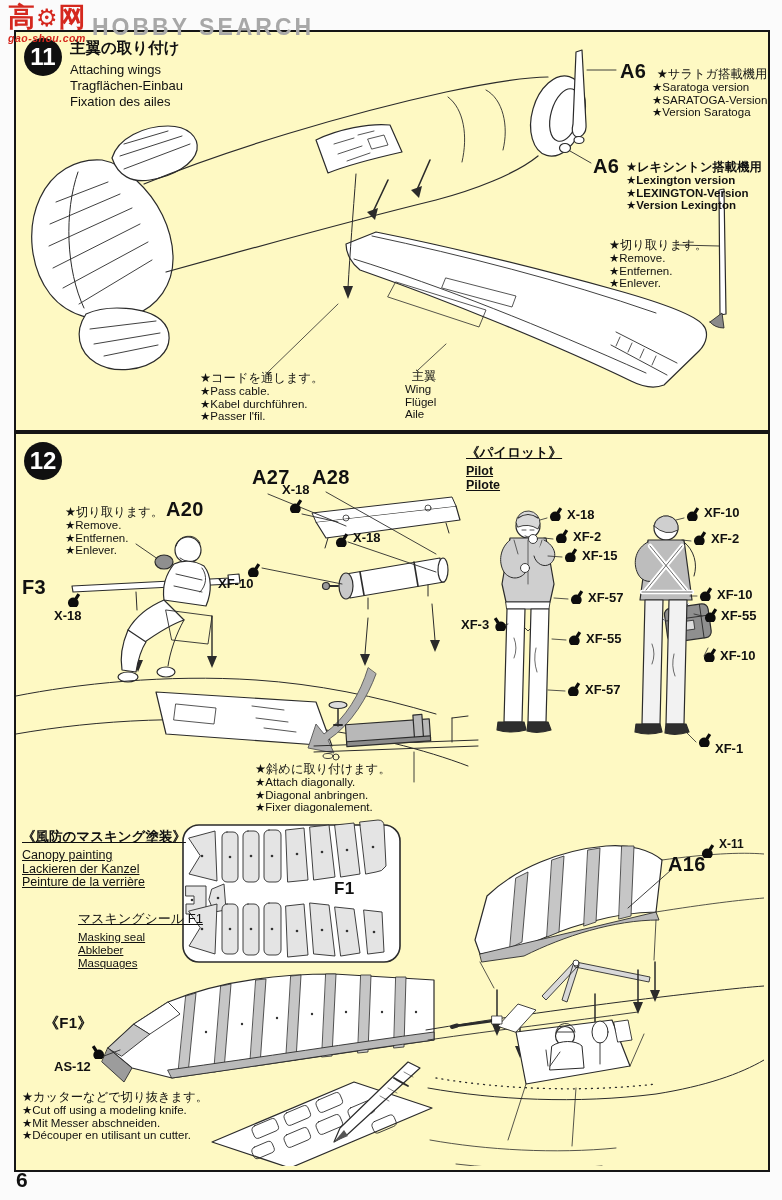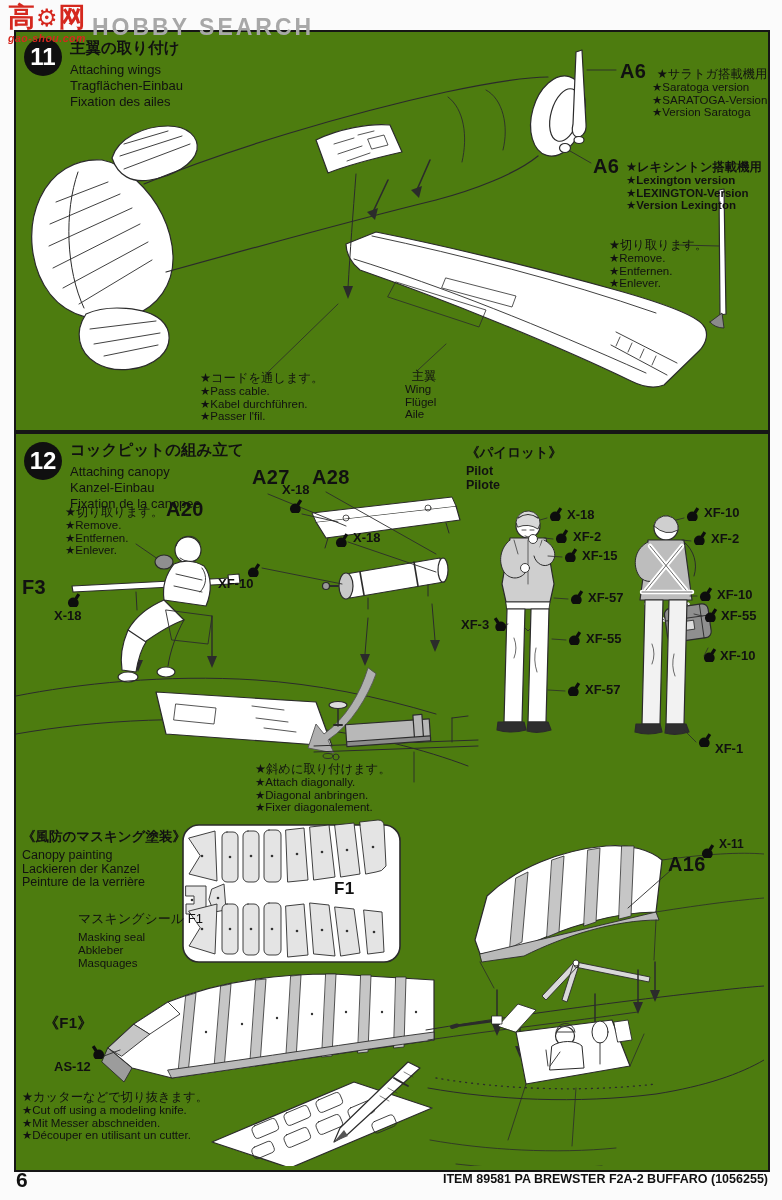--- a/index.html
+++ b/index.html
@@ -1,27 +1,27 @@
 <!DOCTYPE html>
 <html><head>
 <meta charset="utf-8">
 <style>
   html,body{margin:0;padding:0;background:#e8e8e8;}
   #page{position:relative;width:782px;height:1200px;background:#fbfbfb;overflow:hidden;
         font-family:"Liberation Sans","DejaVu Sans",sans-serif;color:#111;}
   .abs{position:absolute;}
-  .box{position:absolute;border:2px solid #161616;background:#4d7c0f;}
+  .box{position:absolute;border:2px solid #161616;background:#fef9c3;}
   .badge{position:absolute;width:38px;height:38px;border-radius:50%;background:#101010;color:#fff;
          display:flex;align-items:center;justify-content:center;font-size:24px;font-weight:700;}
   .step-title{position:absolute;white-space:nowrap;}
   .step-title .ja{font-size:15.5px;font-weight:700;margin-bottom:3px;}
   .step-title .ln{font-size:13px;line-height:16px;}
   .note{position:absolute;font-size:11.5px;line-height:12.8px;white-space:nowrap;}
   .note .ja{font-size:12.3px;text-align:right;}
-  .hdr{position:absolute;white-space:nowrap;}
+  .hdr{position:absolute;white-space:nowrap;text-decoration:underline;}
   .hdr .ja{font-size:13.5px;font-weight:700;margin-bottom:3px;}
   .hdr .ln{font-size:12.5px;line-height:13.5px;}
   .plabel{position:absolute;font-weight:700;font-size:20px;white-space:nowrap;letter-spacing:.3px;}
   .pc{position:absolute;font-size:13px;font-weight:700;white-space:nowrap;}
   .jar{position:absolute;width:15px;height:15px;color:#0d0d0d;}
   .wm-text{position:absolute;left:92px;top:14px;font-size:23px;font-weight:700;letter-spacing:3px;color:#a8a8a8;}
   .wm-logo{position:absolute;left:8px;top:4px;color:#d5281e;font-weight:700;line-height:1;}
   .wm-logo .big{font-size:27px;letter-spacing:1px;}
   .wm-logo .sub{font-size:10.5px;letter-spacing:.5px;margin-top:2px;font-style:italic;}
   .footer-item{position:absolute;right:14px;top:1172px;font-size:12.5px;font-weight:700;}
@@ -359,26 +359,20 @@
         <path d="M598,588 L612,586 L616,606 L602,608 Z" fill="#fff" stroke-width="0.9"></path>
         <path d="M412,654 C480,666 560,670 640,660 C690,652 724,640 748,626" stroke-width="1"></path>
         <path d="M420,644 C490,656 570,658 640,650" stroke-dasharray="1 5" stroke-width="1.3"></path>
         <path d="M510,650 L492,706 M560,654 L556,712 M614,632 L628,600" stroke-width="0.8"></path>
         <path d="M414,706 C470,716 540,720 600,714 M440,730 C490,736 540,736 586,732" stroke-width="0.8"></path>
         <path d="M646,426 C690,420 724,418 748,420 M640,478 C690,470 724,466 748,464" stroke-width="0.8"></path>
       </g>
     </svg>
 
     <div class="badge" style="left:8px;top:8px;">12</div>
-    <div class="step-title" style="left:54px;top:6px;">
-      <div class="ja">コックピットの組み立て</div>
-      <div class="ln">Attaching canopy</div>
-      <div class="ln">Kanzel-Einbau</div>
-      <div class="ln">Fixation de la canopee</div>
-    </div>
 
     <div class="note" style="left:49px;top:72px;">
       <div class="ja">★切り取ります。</div>
       <div>★Remove.</div>
       <div>★Entfernen.</div>
       <div>★Enlever.</div>
     </div>
 
     <div class="plabel" style="left:150px;top:64px;">A20</div>
     <div class="plabel" style="left:236px;top:32px;">A27</div>
@@ -506,15 +500,14 @@
   </div>
 
   <div class="wm-text">HOBBY SEARCH</div>
   <div class="wm-logo">
     <div class="big">
       <span>高</span><span style="font-size:24px;">⚙</span><span>网</span>
     </div>
     <div class="sub">gao-shou.com</div>
   </div>
 
-  <div class="footer-item">ITEM 89581  PA BREWSTER F2A-2 BUFFARO (1056255)</div>
   <div class="pageno">6</div>
 </div>
 
 </body></html>

